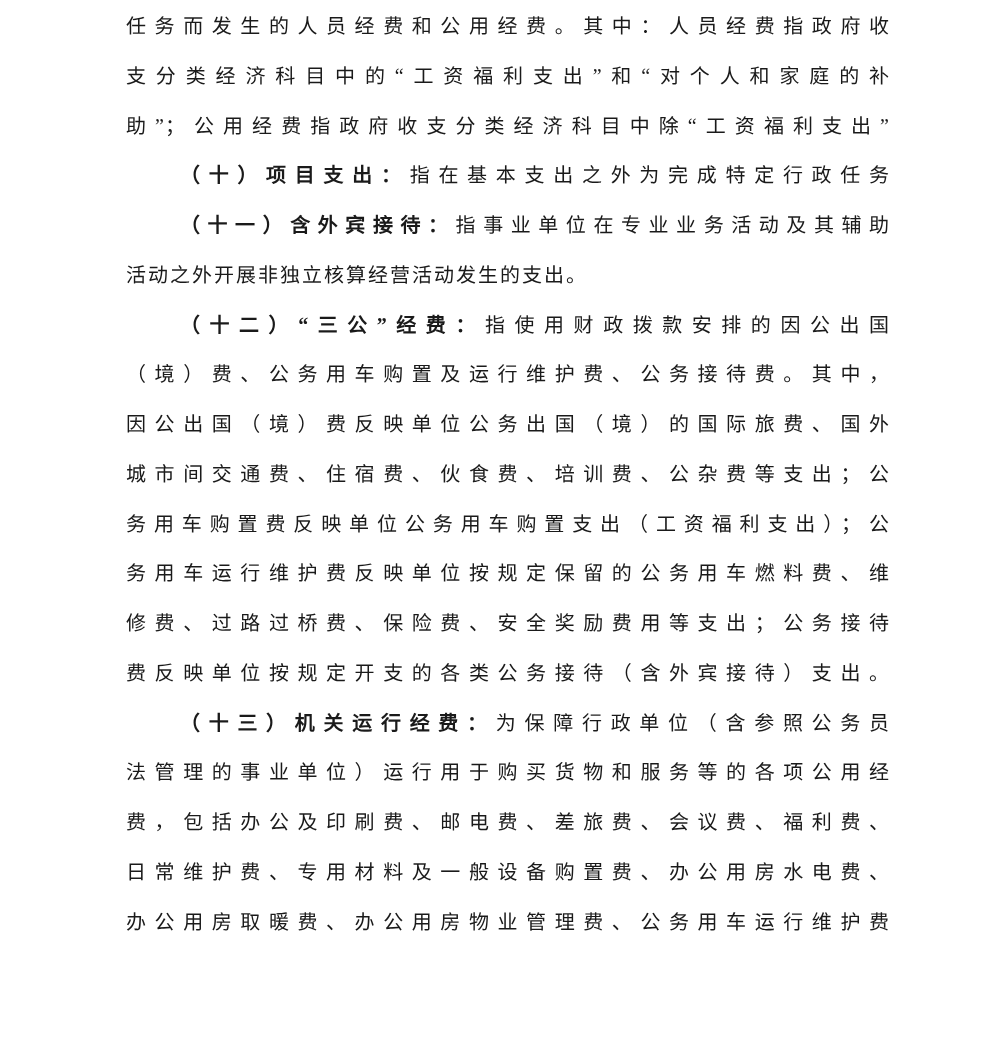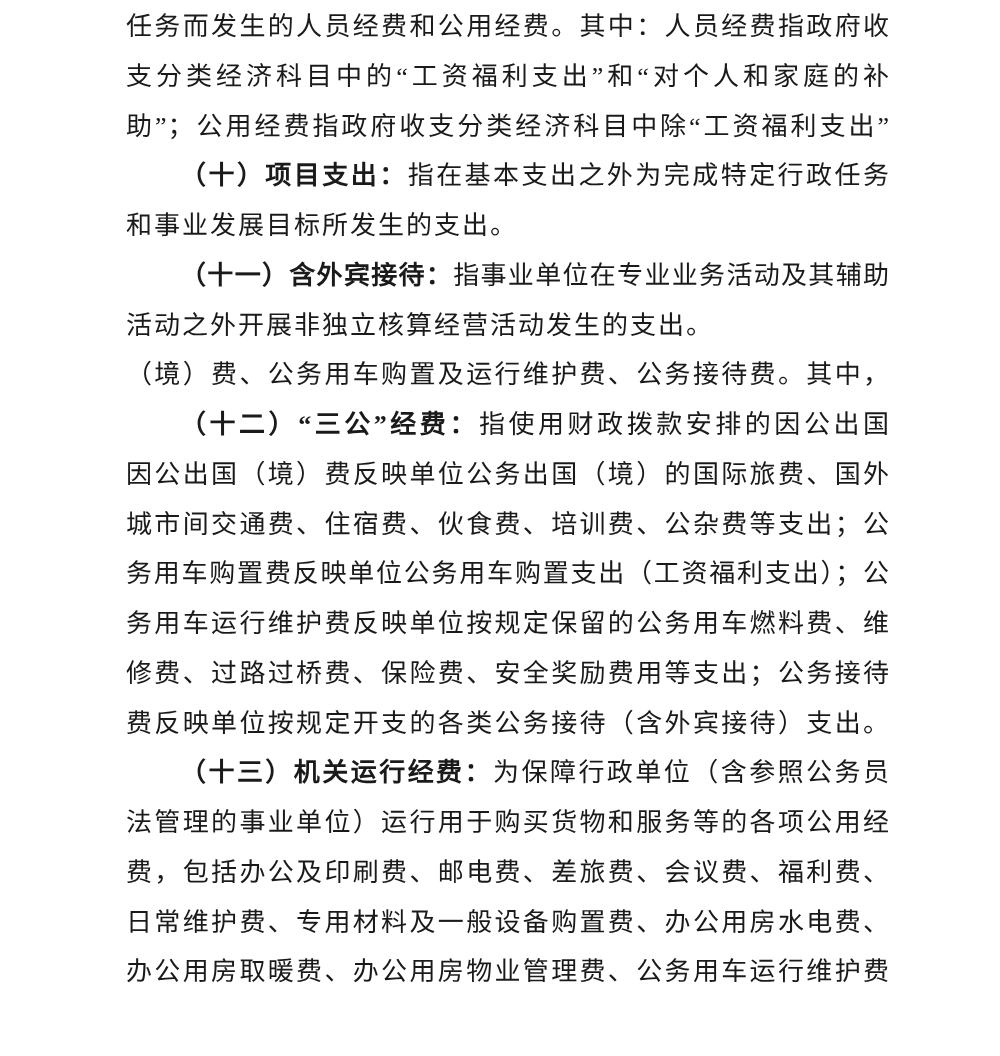--- a/index.html
+++ b/index.html
@@ -18,21 +18,21 @@
   .text-block {
     position: absolute;
     left: 126px;
     top: 2px;
     width: 764px;
   }
   .line {
     display: block;
     height: 49.75px;
     line-height: 49.75px;
-    font-size: 26px;
+    font-size: 20px;
     color: #1a1a1a;
     letter-spacing: 2px;
     white-space: normal;
     overflow: visible;
   }
   
   .line.fill {
     letter-spacing: 1px;
     text-align: justify;
     text-align-last: justify;
@@ -46,25 +46,24 @@
 </style>
 </head>
 <body>
 
 <div class="page">
   <div class="text-block" id="lines-container">
       <div class="line fill"><span class="run">任务而发生的人员经费和公用经费。其中：人员经费指政府收</span></div>
       <div class="line fill"><span class="run">支分类经济科目中的“工资福利支出”和“对个人和家庭的补</span></div>
       <div class="line fill"><span class="run">助”；公用经费指政府收支分类经济科目中除“工资福利支出”</span></div>
       <div class="line fill indent"><span class="run bold">（十）项目支出：</span><span class="run">指在基本支出之外为完成特定行政任务</span></div>
-      <div class="line"><span class="run">和事业发展目标所发生的支出。</span></div>
       <div class="line fill indent"><span class="run bold">（十一）含外宾接待：</span><span class="run">指事业单位在专业业务活动及其辅助</span></div>
       <div class="line"><span class="run">活动之外开展非独立核算经营活动发生的支出。</span></div>
+      <div class="line fill indent"><span class="run bold">（十二）“三公”经费：</span><span class="run">指使用财政拨款安排的因公出国</span></div>
       <div class="line fill"><span class="run">（境）费、公务用车购置及运行维护费、公务接待费。其中，</span></div>
-      <div class="line fill indent"><span class="run bold">（十二）“三公”经费：</span><span class="run">指使用财政拨款安排的因公出国</span></div>
       <div class="line fill"><span class="run">因公出国（境）费反映单位公务出国（境）的国际旅费、国外</span></div>
       <div class="line fill"><span class="run">城市间交通费、住宿费、伙食费、培训费、公杂费等支出；公</span></div>
       <div class="line fill"><span class="run">务用车购置费反映单位公务用车购置支出（工资福利支出）；公</span></div>
       <div class="line fill"><span class="run">务用车运行维护费反映单位按规定保留的公务用车燃料费、维</span></div>
       <div class="line fill"><span class="run">修费、过路过桥费、保险费、安全奖励费用等支出；公务接待</span></div>
       <div class="line fill"><span class="run">费反映单位按规定开支的各类公务接待（含外宾接待）支出。</span></div>
       <div class="line fill indent"><span class="run bold">（十三）机关运行经费：</span><span class="run">为保障行政单位（含参照公务员</span></div>
       <div class="line fill"><span class="run">法管理的事业单位）运行用于购买货物和服务等的各项公用经</span></div>
       <div class="line fill"><span class="run">费，包括办公及印刷费、邮电费、差旅费、会议费、福利费、</span></div>
       <div class="line fill"><span class="run">日常维护费、专用材料及一般设备购置费、办公用房水电费、</span></div>

